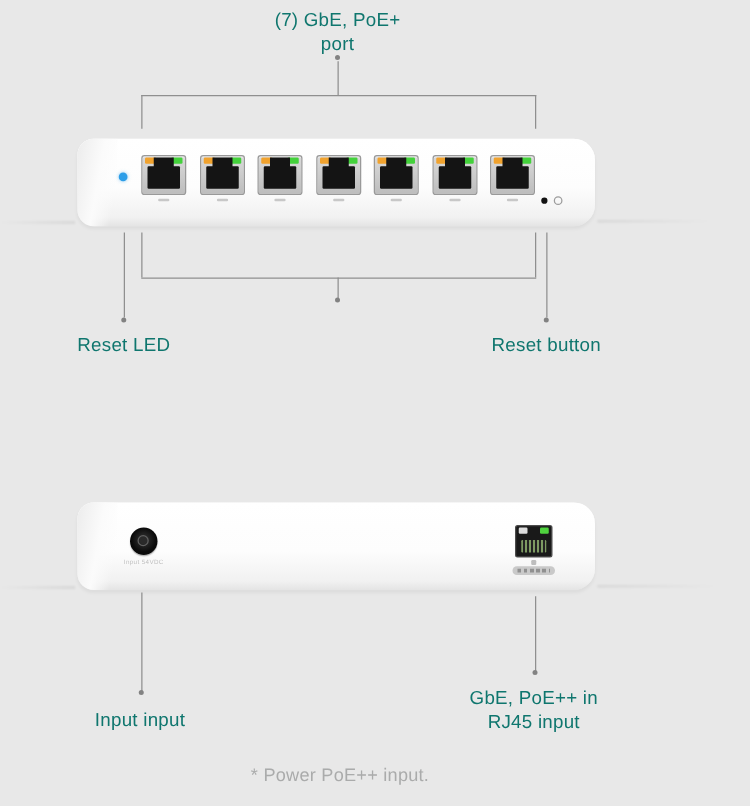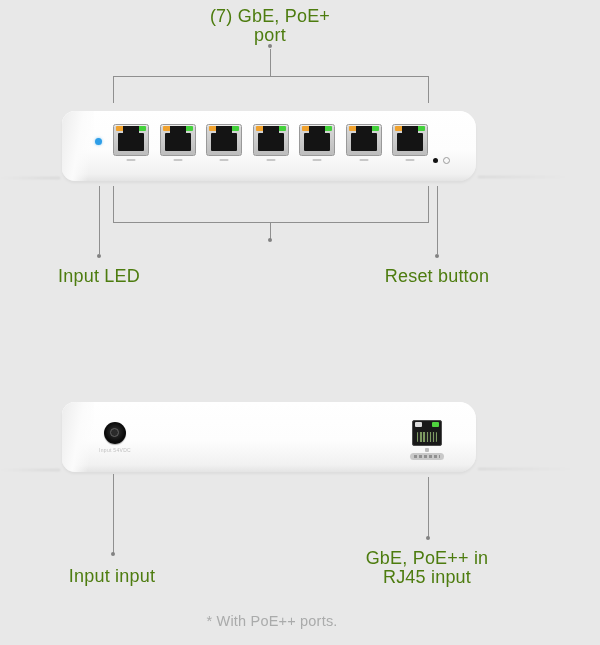--- a/index.html
+++ b/index.html
@@ -9,22 +9,22 @@
     background:#e8e8e8; overflow:hidden;
   }
 
   
   .clv { position:absolute; width:1px; background:#8f8f8f; }
   .clh { position:absolute; height:1px; background:#8f8f8f; }
   .cdot { position:absolute; width:4px; height:4px; border-radius:50%; background:#828282; }
 
   
   .lbl {
-    position:absolute; text-align:center; font-size:18px; line-height:19px;
-    color:#4d7c0f; letter-spacing:.2px;
+    position:absolute; text-align:center; font-size:15px; line-height:19px;
+    color:#0f766e; letter-spacing:.2px;
   }
   #lbl-top        { top:7px;   left:170px; width:200px; }
   #lbl-powerled   { top:267px; left:39px;  width:120px; }
   #lbl-poe        { top:248px; left:190px; width:160px; }
   #lbl-reset      { top:267px; left:377px; width:120px; }
   #lbl-powerin    { top:567px; left:52px;  width:120px; }
   #lbl-poein      { top:549px; left:357px; width:140px; }
   #footer {
     position:absolute; top:613px; left:162px; width:220px; text-align:center;
     font-size:14.5px; color:#aaabab; letter-spacing:.2px;
@@ -209,21 +209,21 @@
   <div class="clv" id="line-powerled"></div>
   <div class="cdot" id="dot-powerled"></div>
   <div class="clv" id="br-bot-l"></div>
   <div class="clv" id="br-bot-r"></div>
   <div class="clh" id="br-bot-h"></div>
   <div class="clv" id="line-stem-bot"></div>
   <div class="cdot" id="dot-stem-bot"></div>
   <div class="clv" id="line-reset"></div>
   <div class="cdot" id="dot-reset"></div>
 
-  <div class="lbl" id="lbl-powerled">Input LED</div>
+  <div class="lbl" id="lbl-powerled">Reset LED</div>
   <div class="lbl" id="lbl-poe">
   </div>
   <div class="lbl" id="lbl-reset">Reset button</div>
 
   <div class="device" id="back-device">
     <div id="dc-jack"></div>
     <div id="dc-jack-text">Input 54VDC</div>
     <div id="back-rj45">
       <div class="led-w"></div>
       <div class="led-g"></div>
@@ -237,14 +237,14 @@
   <div class="cdot" id="dot-powerin"></div>
   <div class="clv" id="line-poein"></div>
   <div class="cdot" id="dot-poein"></div>
 
   <div class="lbl" id="lbl-powerin">Input input</div>
   <div class="lbl" id="lbl-poein">
     <div>GbE, PoE++ in</div>
     <div>RJ45 input</div>
   </div>
 
-  <div id="footer">* With PoE++ ports.</div>
+  <div id="footer">* Power PoE++ input.</div>
 </div>
 
 </body></html>

